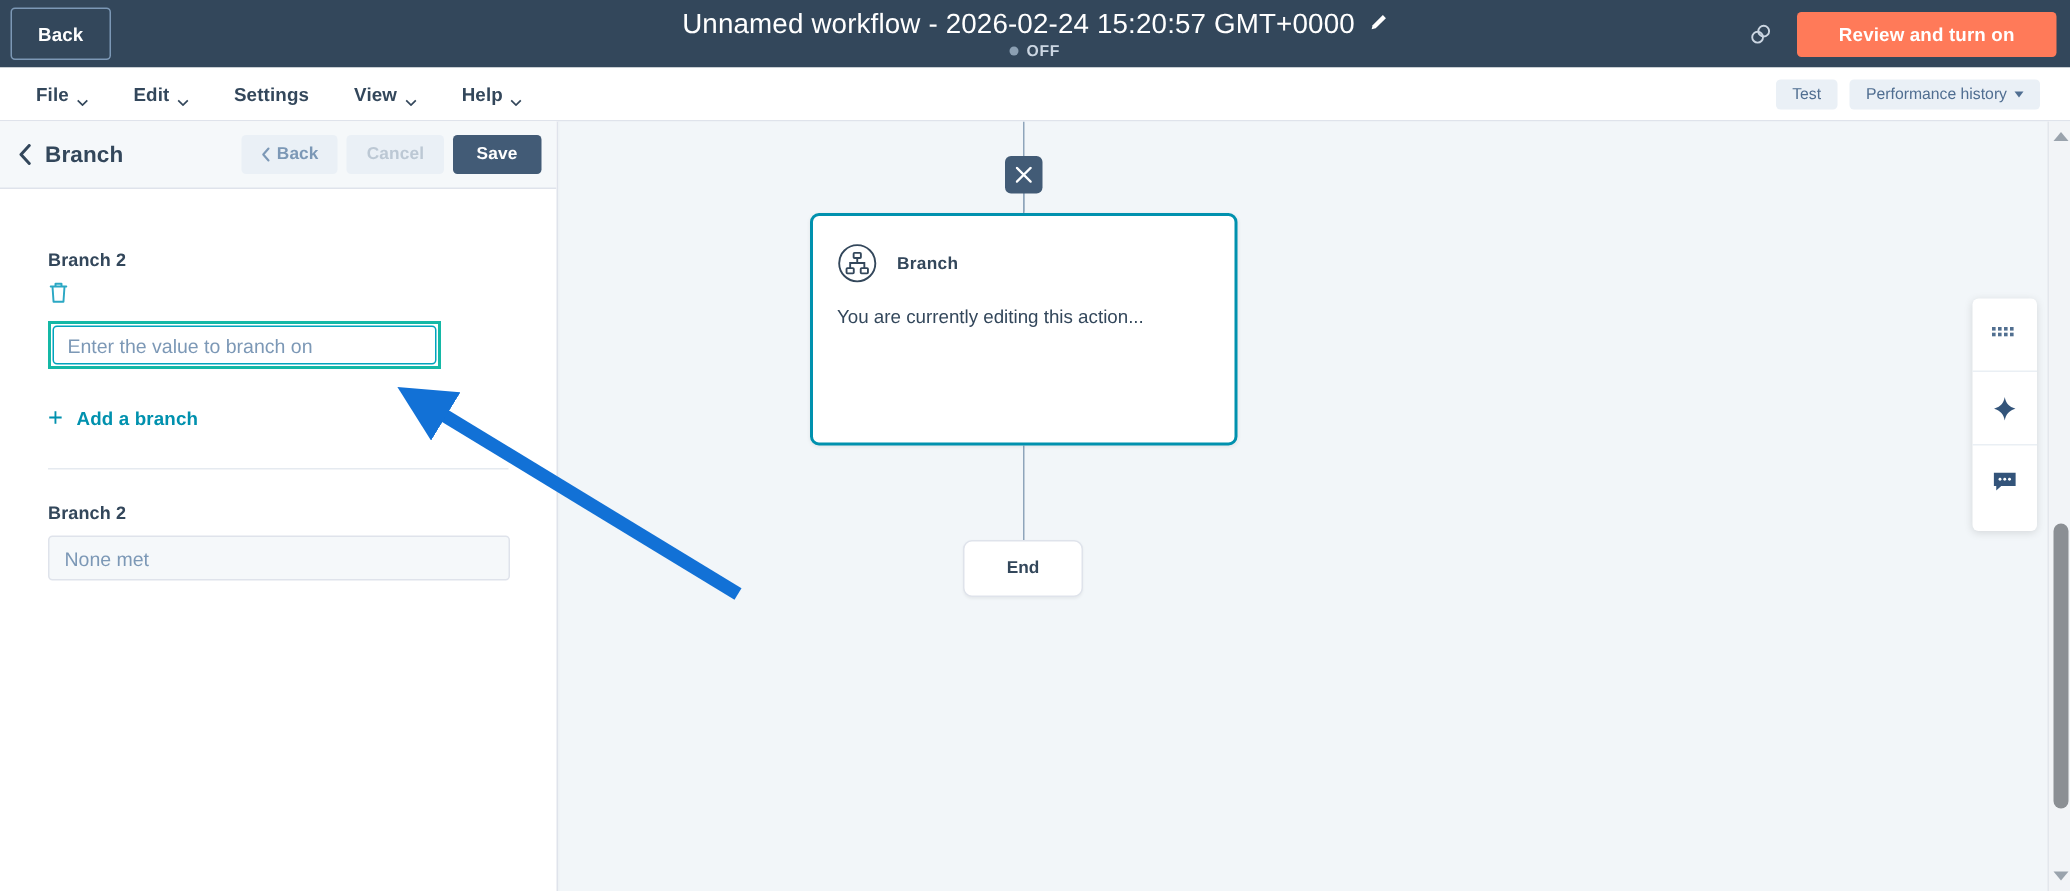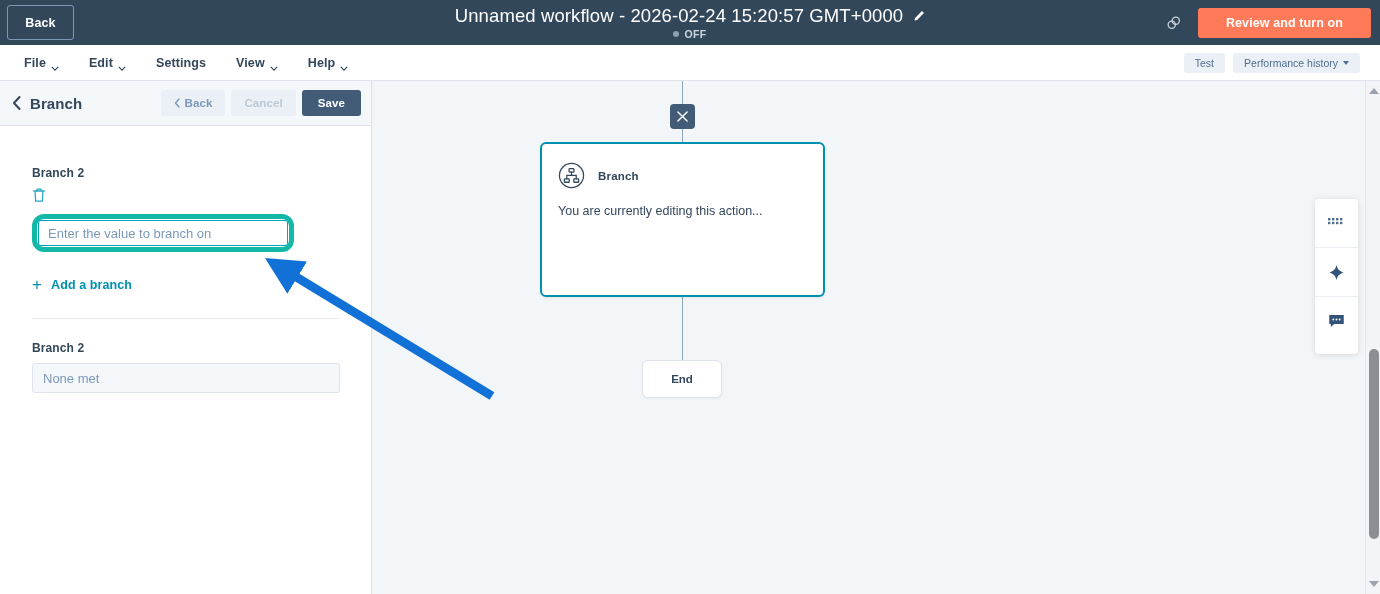--- a/index.html
+++ b/index.html
@@ -142,22 +142,22 @@
     position: absolute; right: 11px; top: 50%; transform: translateY(-50%);
     width: 0; height: 0;
     border-left: 5px solid transparent; border-right: 5px solid transparent;
     border-top: 6px solid #0091ae;
   }
   .trash-btn { width: 14px; height: 16px; display: block; cursor: pointer; flex: none; margin-right: 38px; }
 
   .value-input-wrap {
     margin-top: 11px;
     width: 262px;
-    border: 5px solid #14b8a6;
-    border-radius: 12px;
+    border: 2px solid #14b8a6;
+    border-radius: 0;
     padding: 1px;
   }
   .value-input {
     width: 100%; height: 26px;
     border: 1px solid #00a4bd;
     border-radius: 3px;
     background: #ffffff;
     padding: 0 9px;
     color: #7c98b6; font-size: 13px;
     font-family: "Liberation Sans", sans-serif;

